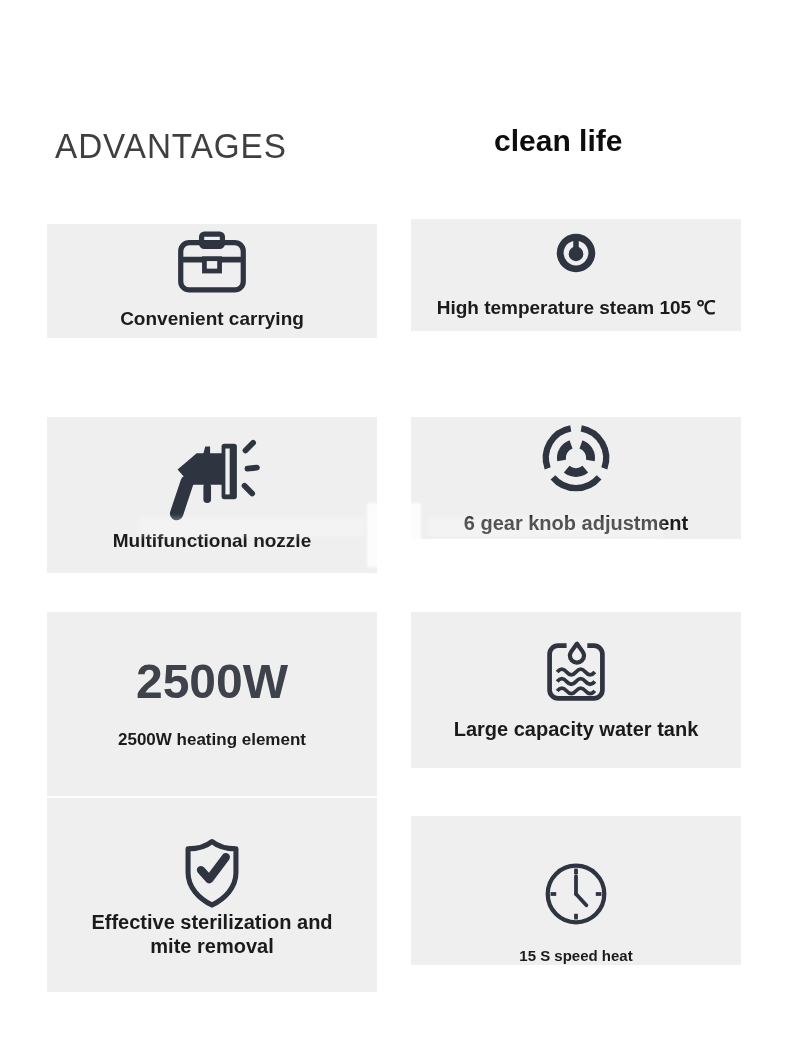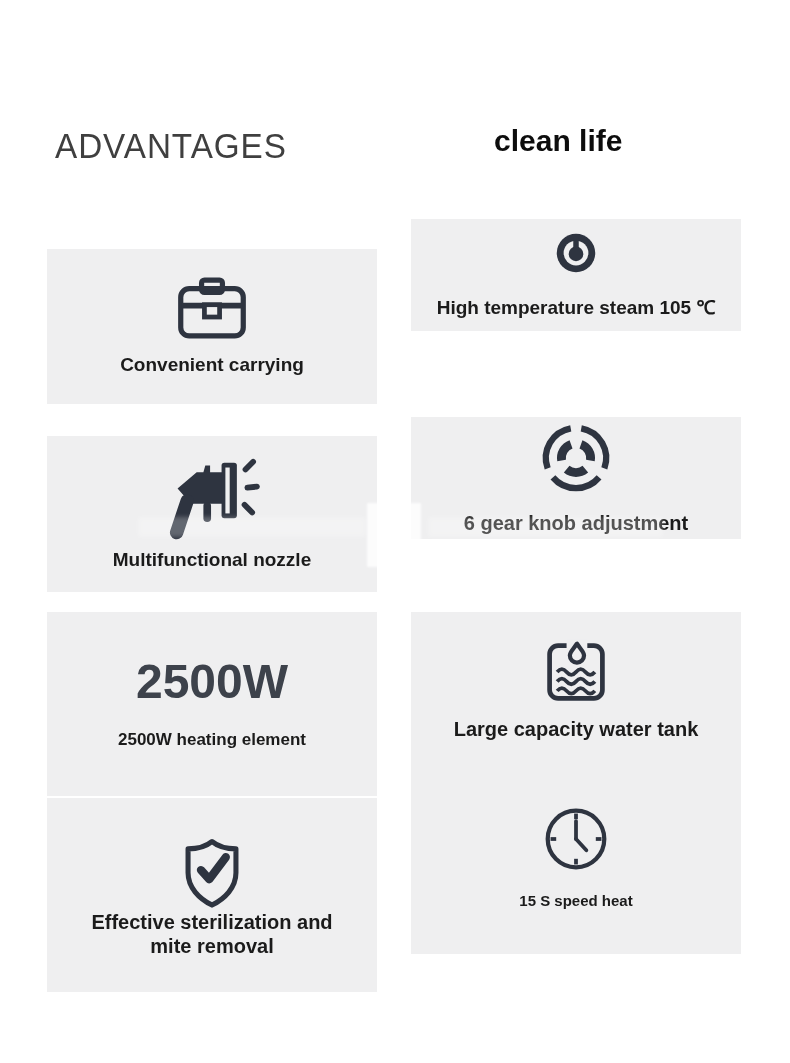--- a/index.html
+++ b/index.html
@@ -17,28 +17,28 @@
   .title-right{
     position:absolute;left:494px;top:124px;font-size:30px;font-weight:bold;
     color:var(--title-right);font-family:Liberation Sans, sans-serif;
     white-space:nowrap;
   }
   .card{
     position:absolute;width:330px;background:var(--card-bg);
     display:flex;flex-direction:column;align-items:center;justify-content:center;
     text-align:center;color:var(--text);
   }
-  #card-0{left:47px;top:249px;height:155px;}
+  #card-0{left:47px;top:224px;height:114px;}
   #card-1{left:411px;top:219px;height:112px;}
-  #card-2{left:47px;top:436px;height:156px;}
+  #card-2{left:47px;top:417px;height:156px;}
   #card-3{left:411px;top:417px;height:122px;}
   #card-4{left:47px;top:612px;height:184px;}
   #card-5{left:411px;top:612px;height:156px;}
   #card-6{left:47px;top:798px;height:194px;}
-  #card-7{left:411px;top:762px;height:192px;}
+  #card-7{left:411px;top:816px;height:149px;justify-content:flex-end;}
   .icon{display:block;color:var(--icon);line-height:0;}
   .label{font-weight:bold;font-size:19px;line-height:1.2;white-space:nowrap;}
   #card-0 .icon{margin-bottom:14px;}
   #card-1 .icon{margin-bottom:22px;}
   #card-2 .icon{margin-bottom:4px;}
   #card-3 .icon{margin-bottom:16px;}
   #card-5 .icon{margin-bottom:12px;}
   #card-7 .icon{margin-bottom:20px;}
   #card-3 .label,#card-5 .label,#card-6 .label{font-size:20px;}
   #card-6 .label{white-space:normal;max-width:270px;}

